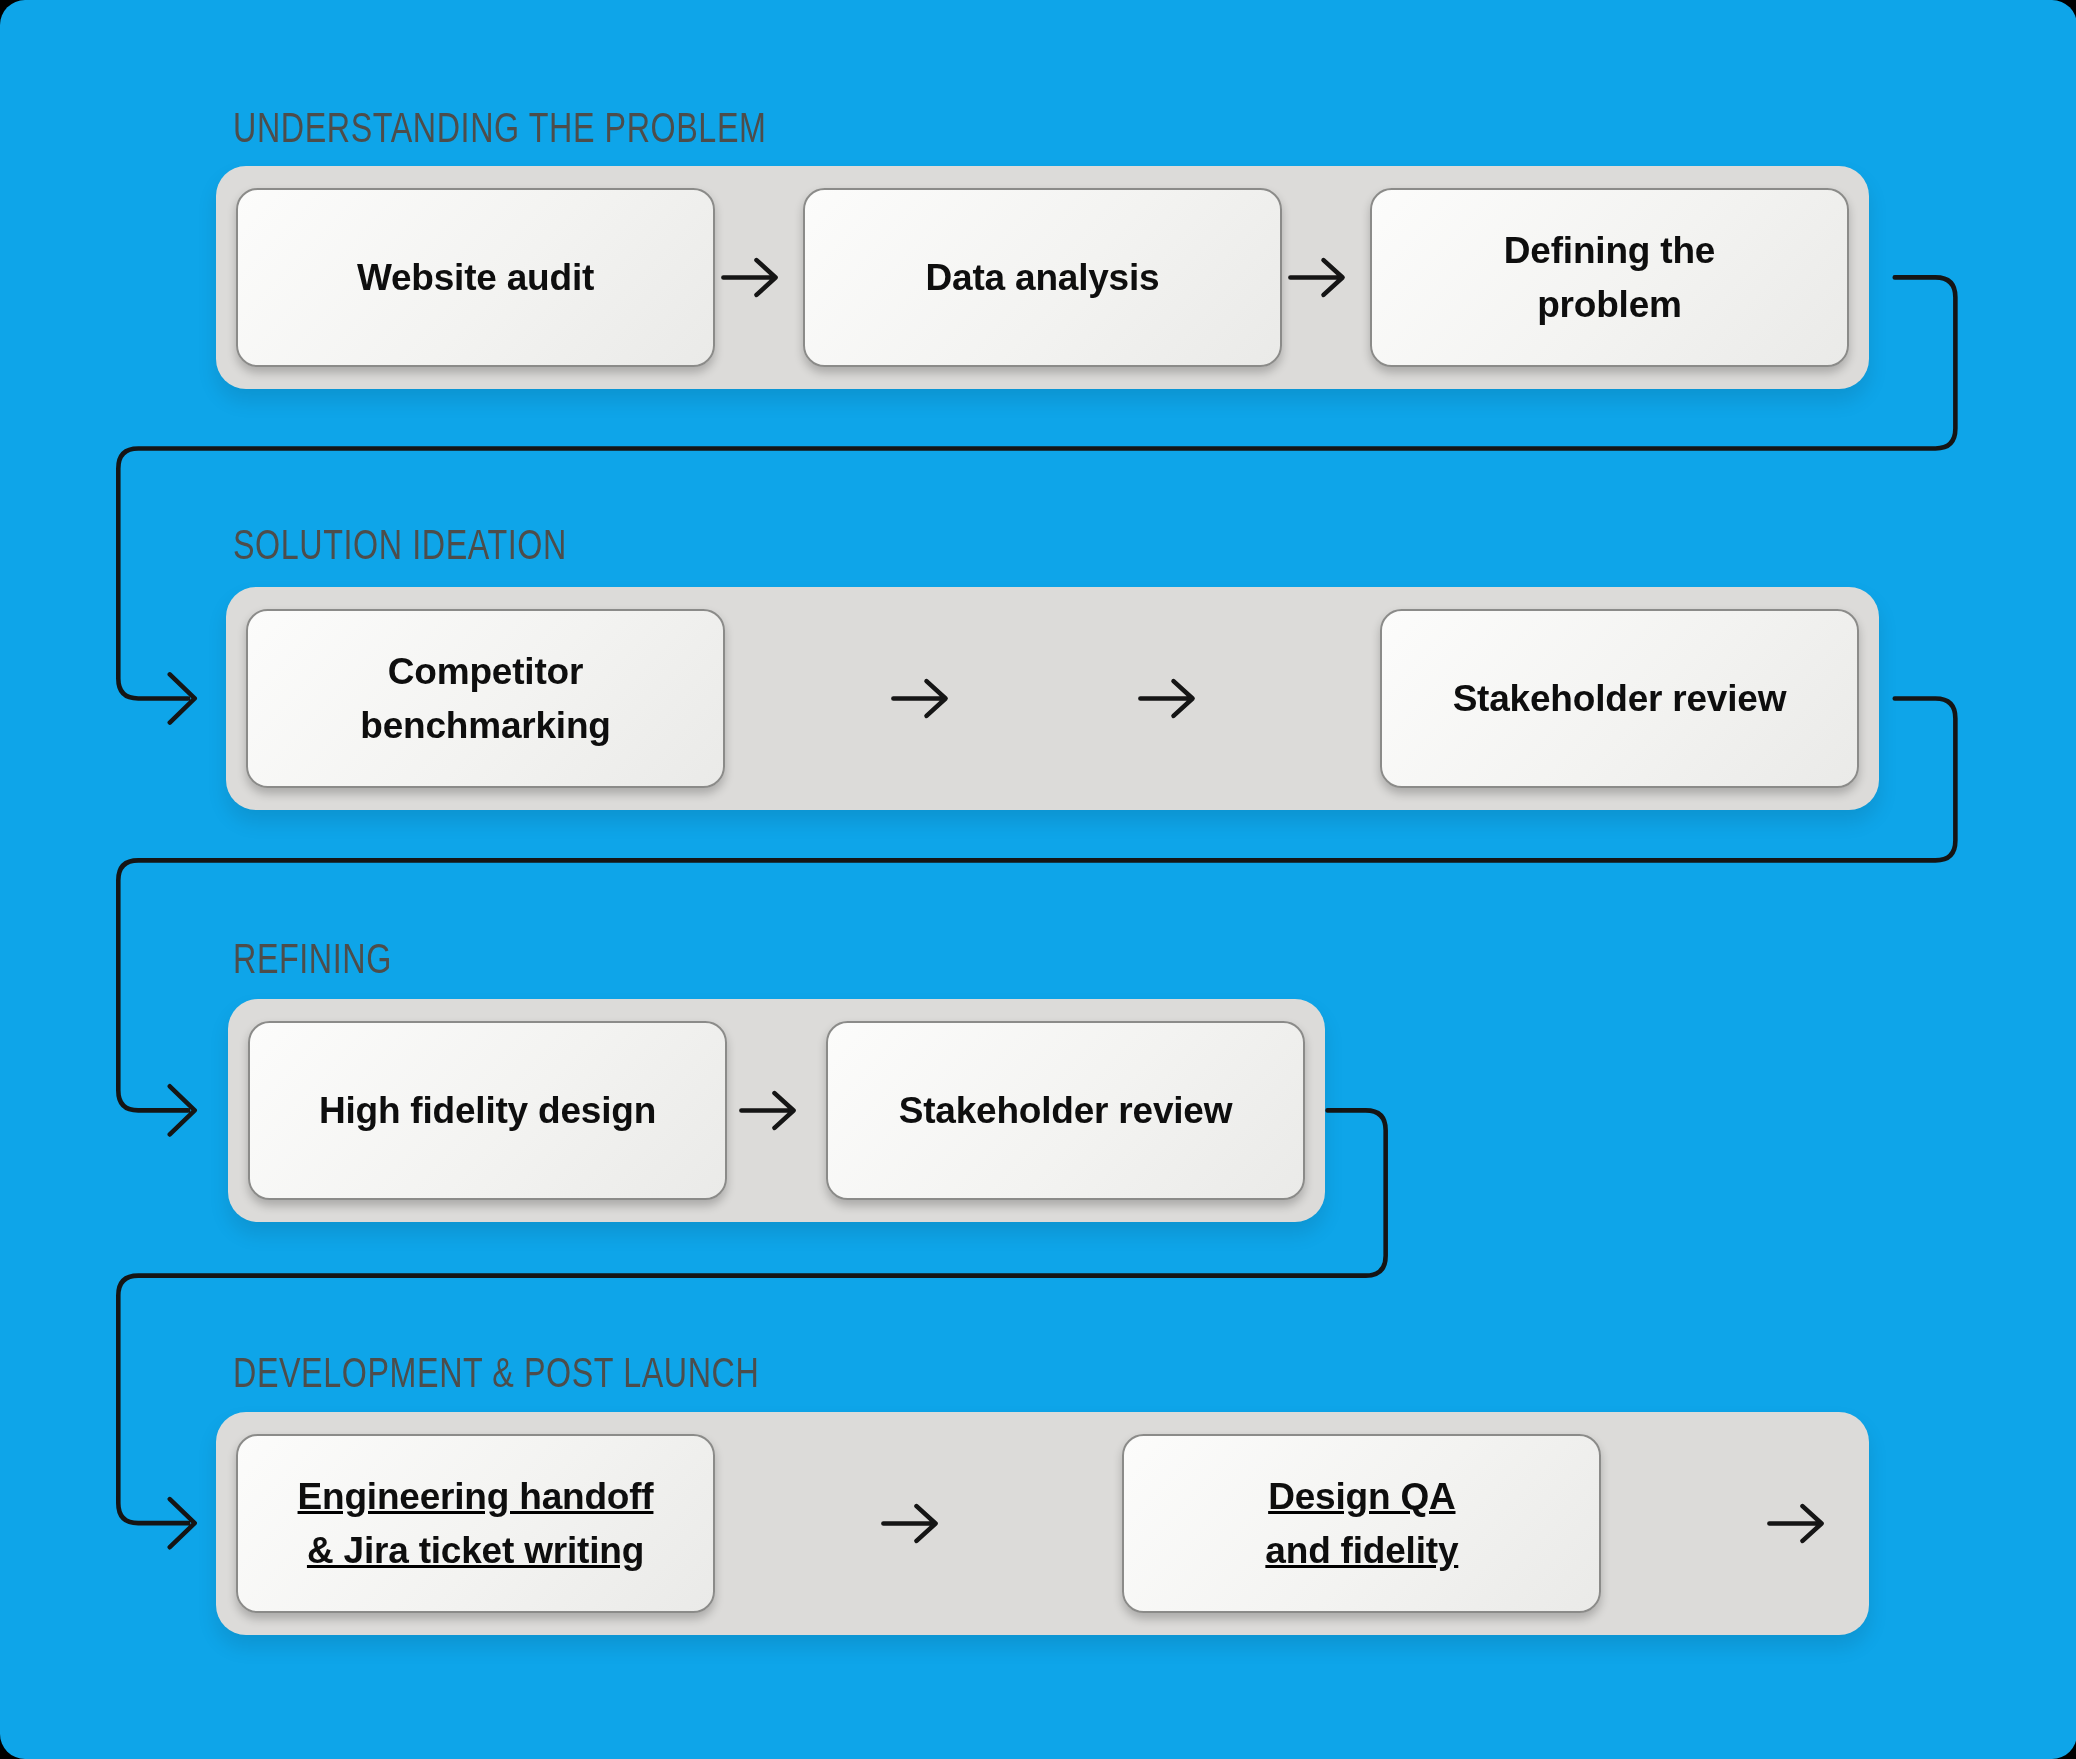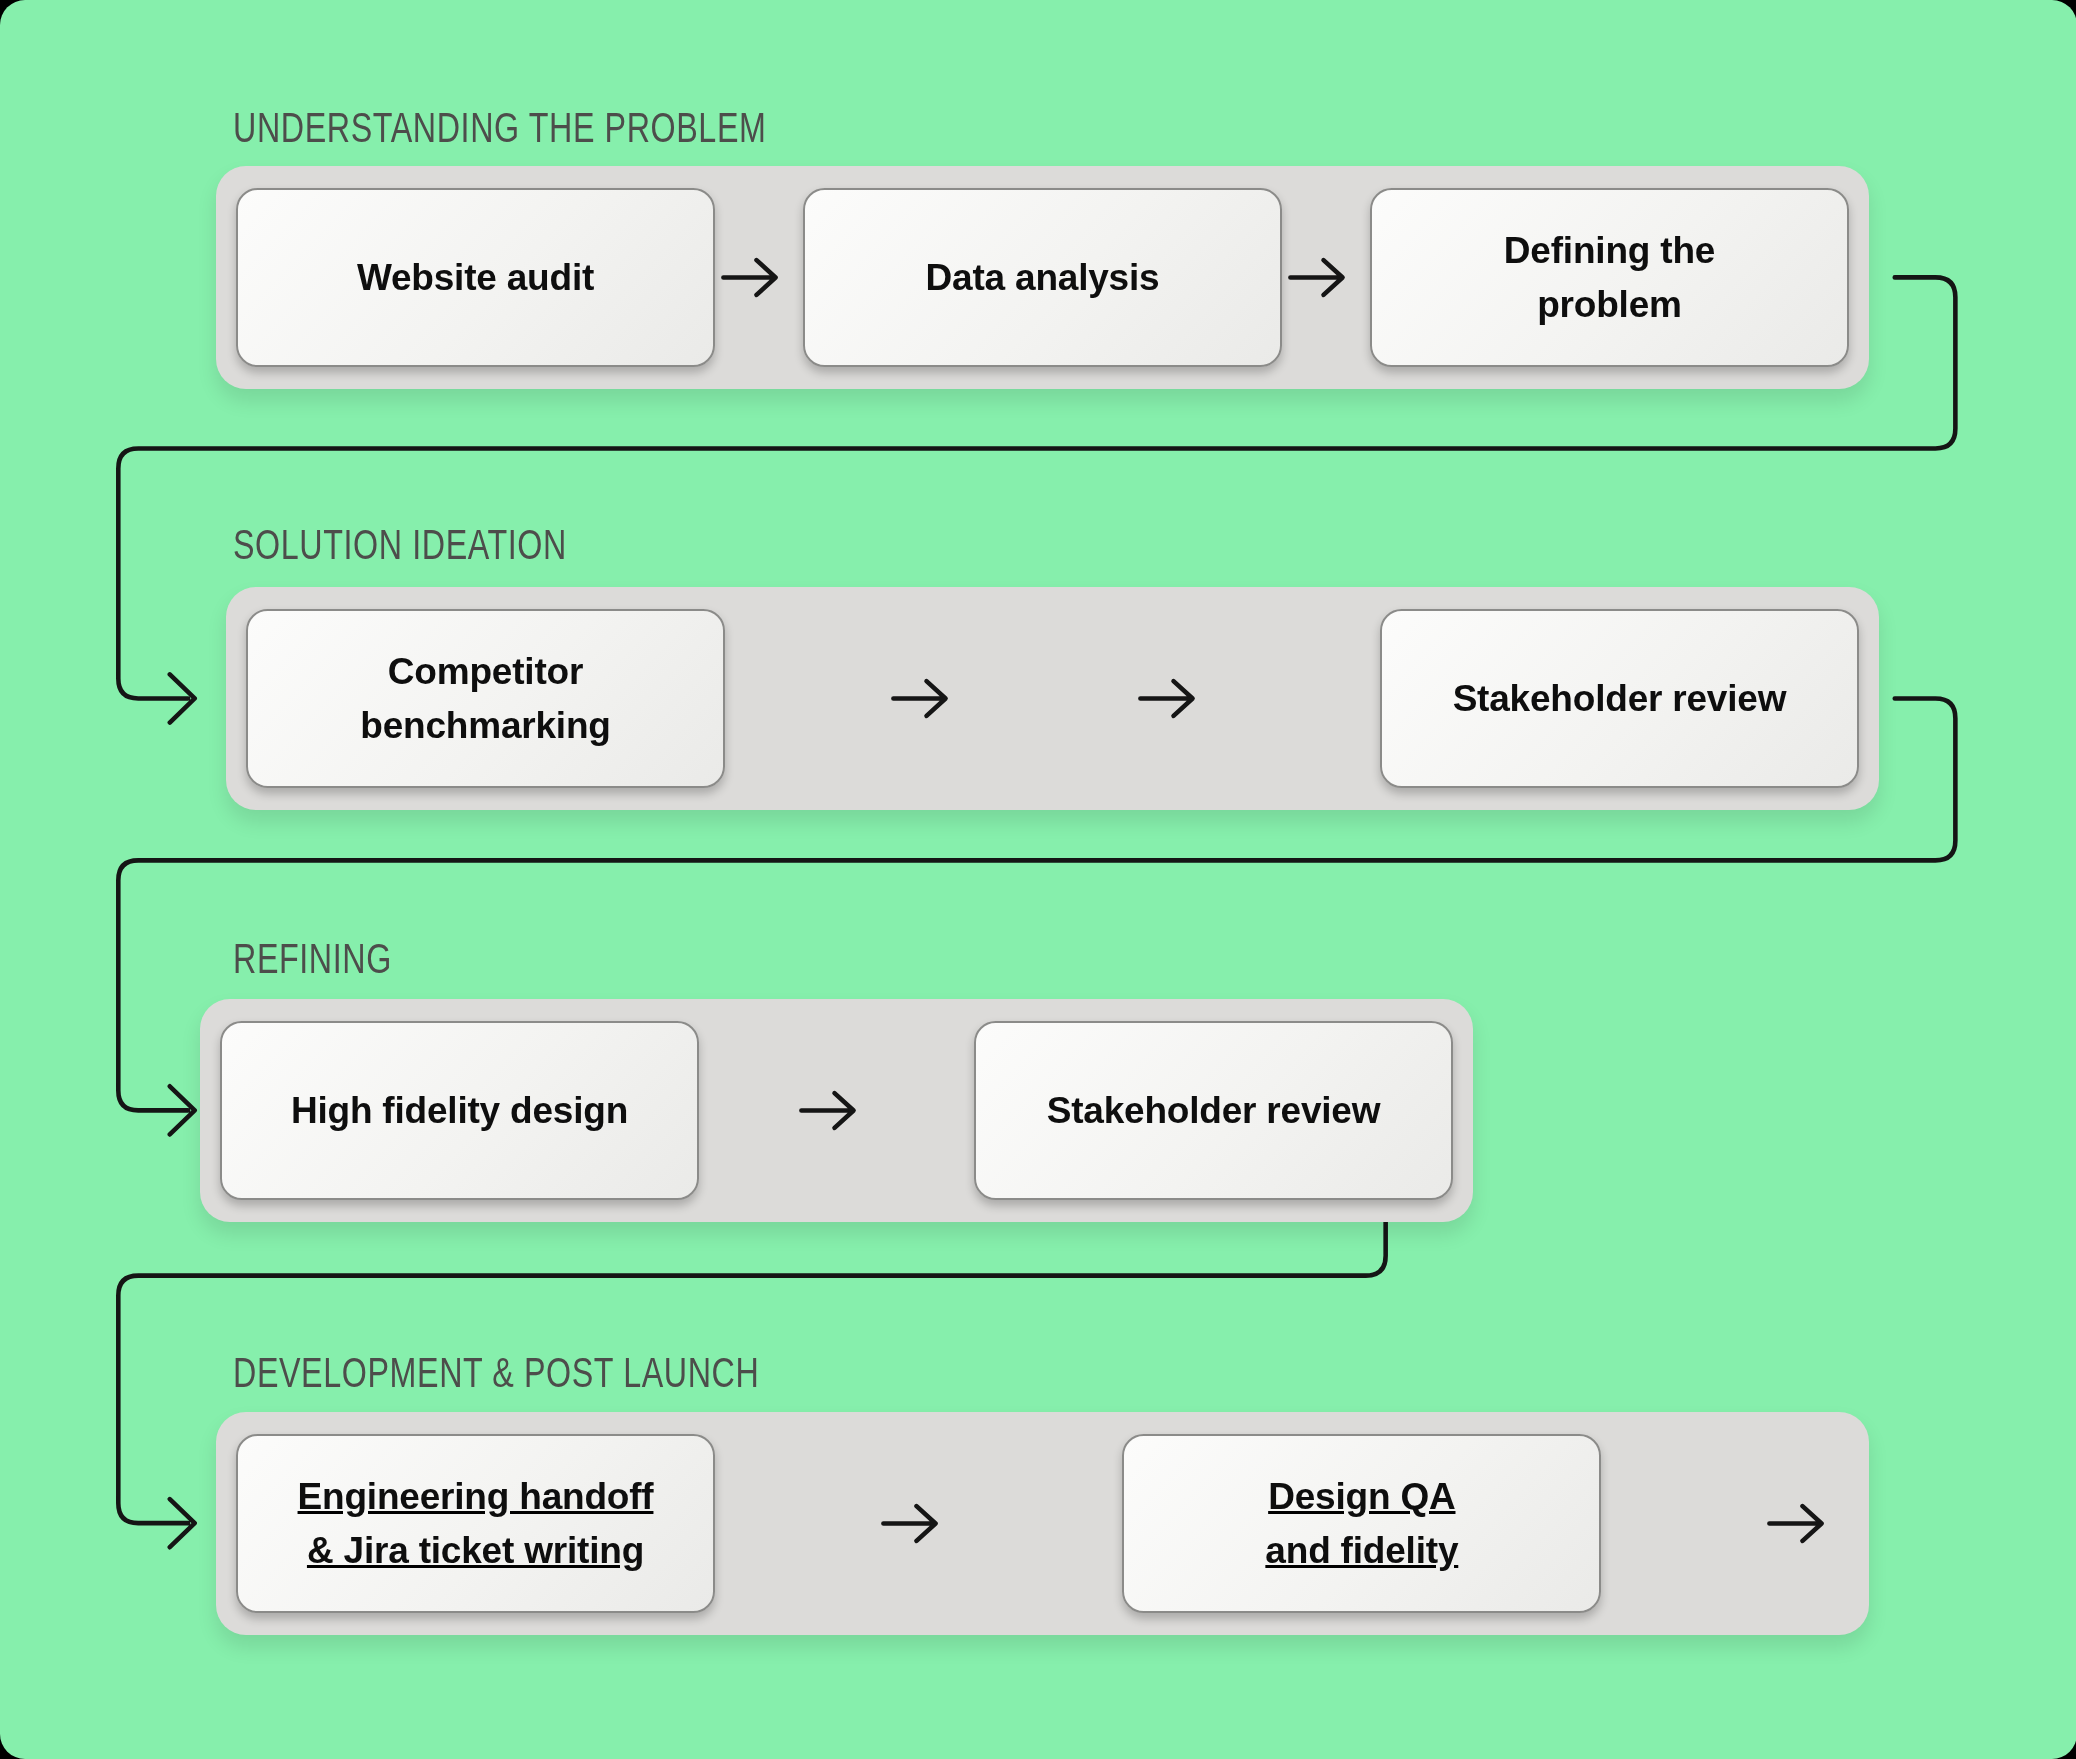--- a/index.html
+++ b/index.html
@@ -8,21 +8,21 @@
     background: #000000;
     width: 2077px;
     height: 1759px;
     font-family: "Liberation Sans", "DejaVu Sans", sans-serif;
   }
   .canvas {
     position: absolute;
     left: 0; top: 0;
     width: 2077px;
     height: 1759px;
-    background: #86efac;
+    background: #0ea5e9;
     border-radius: 25px;
     overflow: hidden;
   }
   .connectors {
     position: absolute;
     left: 0; top: 0;
     width: 2077px;
     height: 1759px;
     pointer-events: none;
   }
@@ -132,21 +132,21 @@
     </svg>
     <svg class="step-arrow" viewBox="0 0 106 64">
       <path d="M10 32 H72 M50 11 L73 32 L50 53"></path>
     </svg>
     <div class="card">
       <span class="card-label">Stakeholder review</span>
     </div>
   </div>
 
   <div class="phase-title" style="left:233px; top:937px;">REFINING</div>
-  <div class="panel" style="left:200px; top:999px; width:1273px;">
+  <div class="panel" style="left:228px; top:999px; width:1097px;">
     <div class="card">
       <span class="card-label">High fidelity design</span>
     </div>
     <svg class="step-arrow" viewBox="0 0 106 64">
       <path d="M10 32 H72 M50 11 L73 32 L50 53"></path>
     </svg>
     <div class="card">
       <span class="card-label">Stakeholder review</span>
     </div>
   </div>

